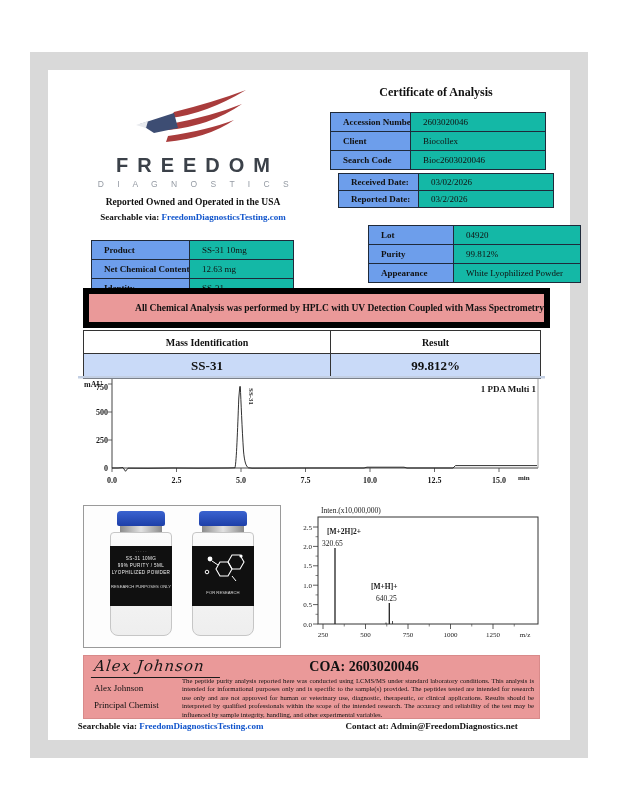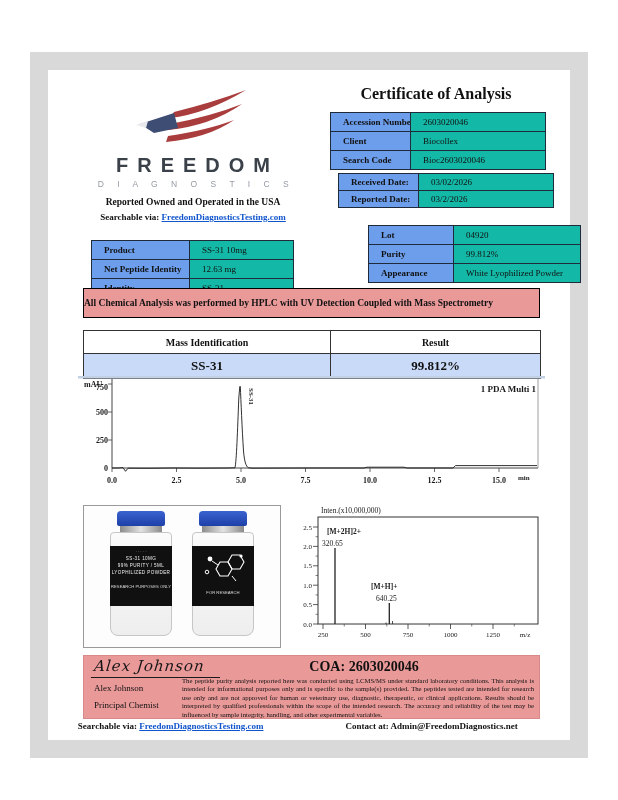--- a/index.html
+++ b/index.html
@@ -12,42 +12,42 @@
 
   
   .logo-block{position:absolute;left:30px;top:12px;width:230px;text-align:center;}
   .eagle{display:block;margin:6px auto 0 auto;}
   .logo-word{font-family:"Liberation Sans",sans-serif;font-weight:bold;font-size:20px;
     letter-spacing:9px;color:#3b4149;line-height:26px;margin-left:9px;}
   .logo-sub{font-family:"Liberation Sans",sans-serif;font-size:8.5px;letter-spacing:5.5px;
     color:#959ba4;line-height:11px;margin-top:1px;margin-left:6px;}
   .tagline{font-weight:bold;font-size:9.5px;margin-top:7px;line-height:11px;}
   .searchline{font-weight:bold;font-size:9px;margin-top:4px;line-height:11px;}
-  a.link{color:#1155cc;text-decoration:underline;cursor:pointer;margin-top:27px;}
+  a.link{color:#1155cc;cursor:pointer;margin-top:27px;}
   .title{position:absolute;left:268px;top:15px;width:240px;text-align:center;
-    font-weight:bold;font-size:16px;}
+    font-weight:bold;font-size:12px;}
 
   
   table.info{border-collapse:collapse;position:absolute;table-layout:fixed;}
   table.info td{border:1px solid #1f2a3a;font-size:9px;padding:0 0 0 12px;overflow:hidden;
     white-space:nowrap;}
   table.info td.lbl{background:#6d9eeb;font-weight:bold;}
   table.info td.val{background:#14b8a6;}
   .tbl-accession{left:282px;top:42px;width:215px;}
   .tbl-accession td{height:18px;}
   .tbl-dates{left:282px;top:103px;width:215px;margin-left:8px;}
   .tbl-dates td{height:16px;}
   .tbl-product{left:35px;top:170px;width:202px;margin-left:8px;}
   .tbl-product td{height:18px;}
   .tbl-lot{left:280px;top:155px;width:212px;margin-left:40px;}
   .tbl-lot td{height:18px;}
 
   
   .banner{position:absolute;left:35px;top:218px;width:455px;height:28px;background:#ea9999;
-    border:1px solid #000000;text-align:left;font-weight:bold;font-size:9.5px;line-height:28px;}
+    border:6px solid #000000;text-align:right;font-weight:bold;font-size:9.5px;line-height:28px;}
 
   
   table.mass{border-collapse:collapse;position:absolute;left:35px;top:260px;width:457px;table-layout:fixed;}
   table.mass td{border:1px solid #333;text-align:center;}
   table.mass .hd{height:20px;font-weight:bold;font-size:10px;background:#ffffff;}
   table.mass .dt{height:22px;font-weight:bold;font-size:13px;background:#c9daf8;}
 
   
   .chrom{position:absolute;left:30px;top:306px;}
   .msbox{position:absolute;left:244px;top:433px;}
@@ -158,21 +158,21 @@
       <colgroup>
           <col style="width:98px">
           <col style="width:104px">
         </colgroup>
       <tbody>
           <tr>
         <td class="lbl">Product</td>
         <td class="val">SS-31 10mg</td>
       </tr>
       <tr>
-        <td class="lbl">Net Peptide Identity</td>
+        <td class="lbl">Net Chemical Content</td>
         <td class="val">12.63 mg</td>
       </tr>
       <tr>
         <td class="lbl">Identity</td>
         <td class="val">SS-31</td>
       </tr>
     </tbody>
       </table>
 
     <table class="info tbl-lot">

